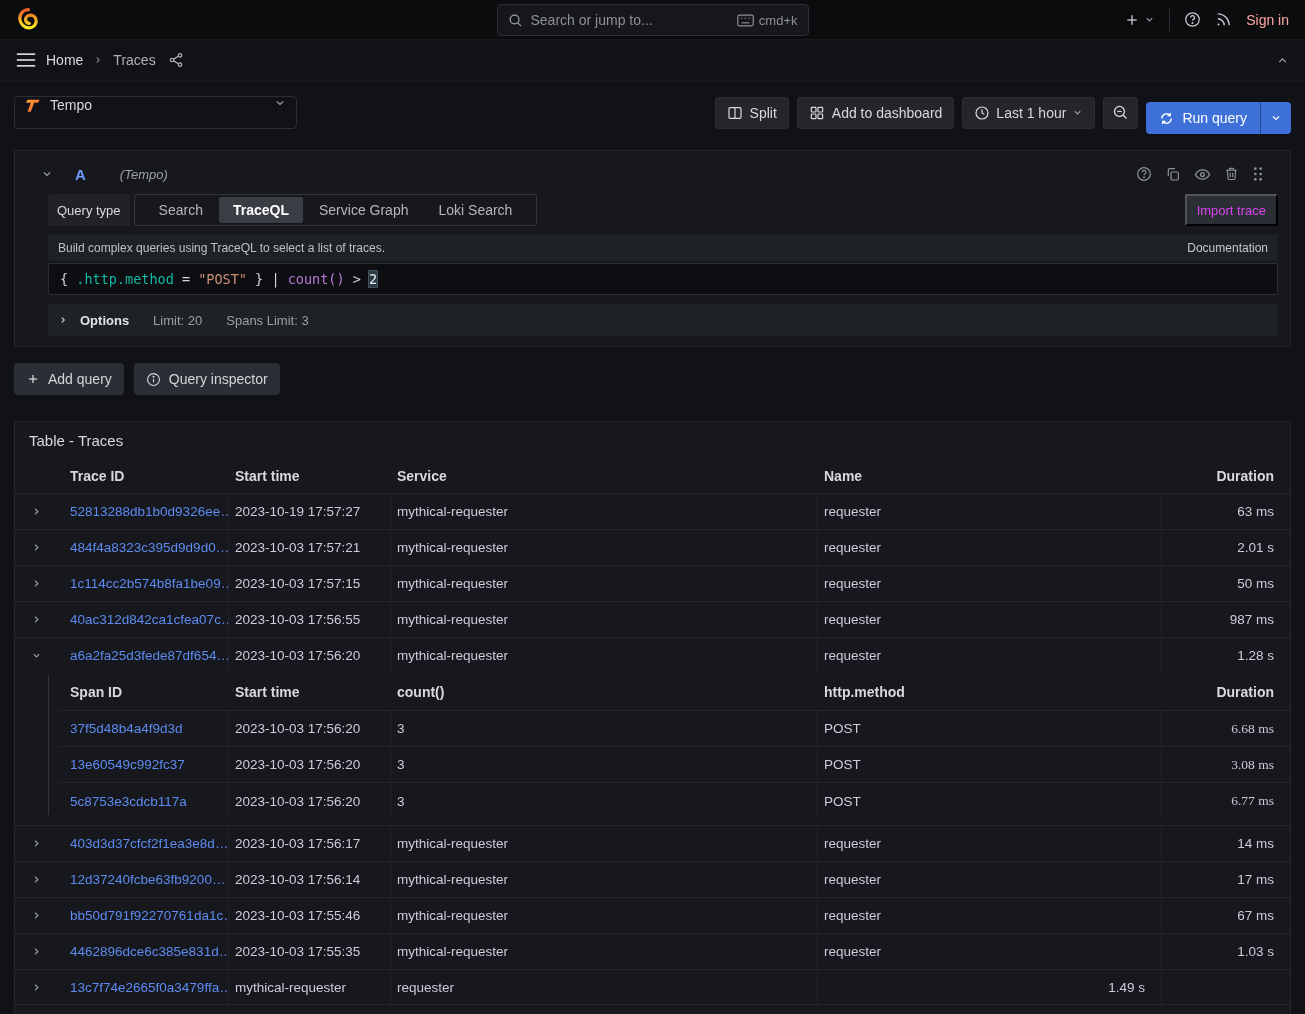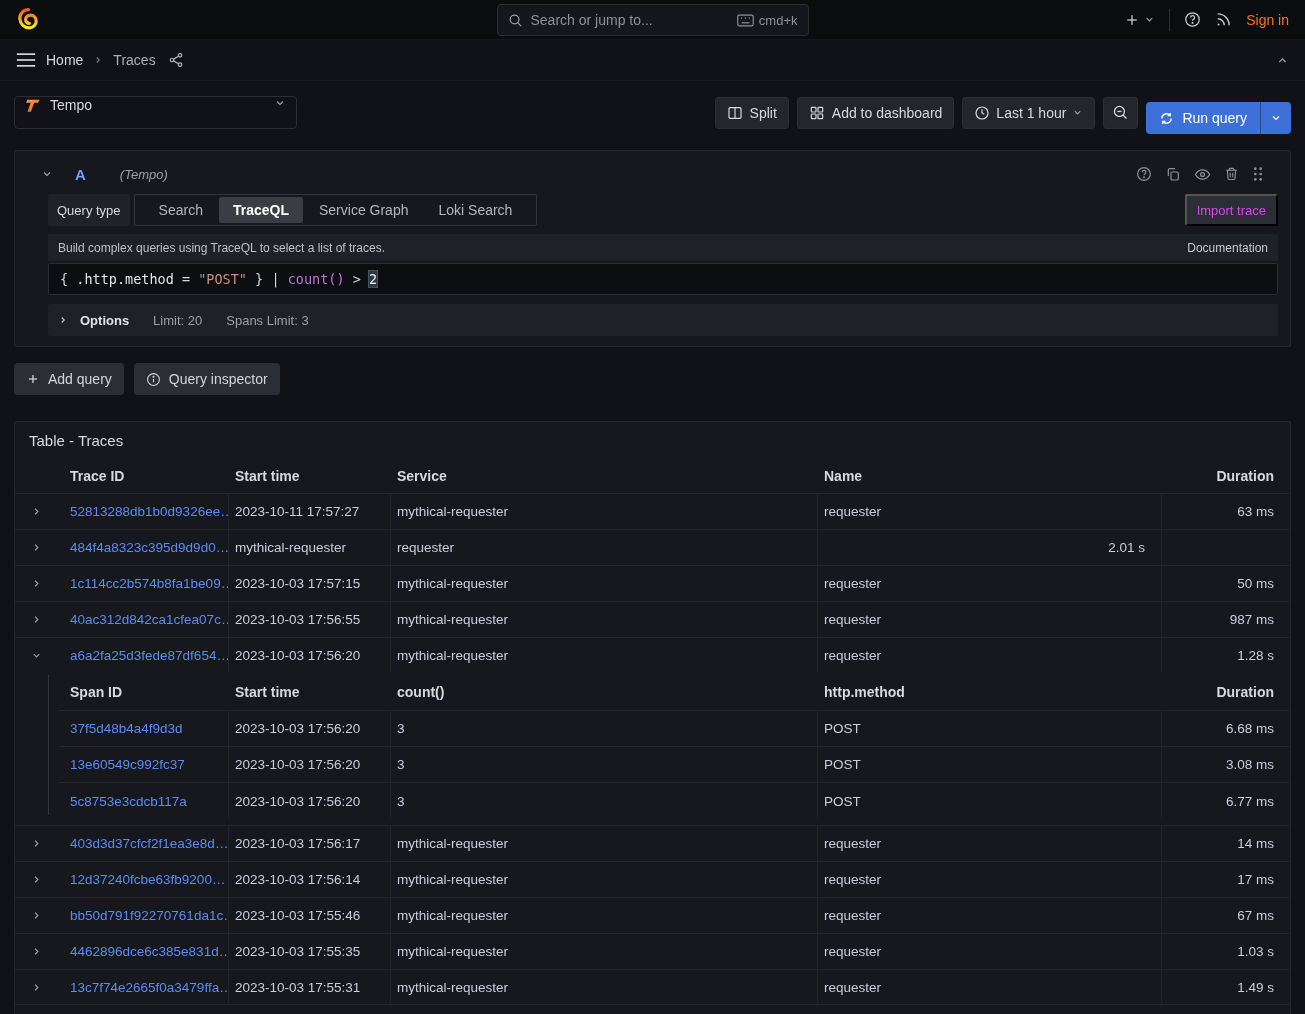--- a/index.html
+++ b/index.html
@@ -12,21 +12,21 @@
             padding:0 16px; border-bottom:1px solid rgba(255,255,255,0.05); }
   .logo { width:25px; height:25px; display:flex; align-items:center; cursor:pointer; }
   .searchbox { position:absolute; left:50%; top:4px; transform:translateX(-50%); width:312px; height:32px;
                background:#16171d; border:1px solid #2c2e33; border-radius:4px; display:flex; align-items:center;
                padding:0 10px; gap:8px; color:#8e9097; font-size:14px; cursor:text; }
   .searchbox .grow { flex:1; }
   .kbd-hint { display:flex; align-items:center; gap:5px; color:#8e9097; font-size:13px; }
   .nav-right { margin-left:auto; display:flex; align-items:center; gap:14px; }
   .iconbtn { display:flex; align-items:center; gap:4px; color:#9da0a8; cursor:pointer; background:none; border:none; }
   .vdivider { width:1px; height:22px; background:#2c2e33; }
-  .signin { color:#f97316; font-size:14px; cursor:pointer; }
+  .signin { color:#fca5a5; font-size:14px; cursor:pointer; }
 
   
   .crumbbar { height:41px; display:flex; align-items:center; padding:0 16px; gap:10px;
               border-bottom:1px solid rgba(255,255,255,0.03); }
   .crumb-home { color:#d8d9da; font-size:14px; font-weight:500; cursor:pointer; }
   .crumb-cur { color:#aeb0b6; font-size:14px; }
   .crumb-share { margin-left:2px; }
   .crumb-collapse { margin-left:auto; }
 
   
@@ -66,21 +66,21 @@
   .radio-item.active { background:#3a3d44; color:#fff; font-weight:600; }
   .import-btn { margin-left:auto; height:32px; background:#2b2e35; border-radius:2px; display:flex;
                 align-items:center; padding:0 10px; font-size:13px; color:#d946ef; cursor:pointer; }
   .info-row { margin-top:8px; height:27px; background:#1e2126; display:flex; align-items:center;
               padding:0 10px; font-size:12px; color:#c0c1c8; }
   .info-row .doc { margin-left:auto; cursor:pointer; color:#c8c9cf; }
   .code-editor { margin-top:2px; height:32px; background:#0d0e12; border:1px solid #2c2e36; border-radius:2px;
                  display:flex; align-items:center; padding:0 11px; font-family:"DejaVu Sans Mono", monospace;
                  font-size:13.5px; cursor:text; }
   .tok-plain  { color:#d5d6da; }
-  .tok-green  { color:#e5e5e5; }
+  .tok-green  { color:#14b8a6; }
   .tok-orange { color:#ce9178; }
   .tok-purple { color:#b877d9; }
   .tok-cursor { color:#e8f1f2; background:#2d3a43; outline:1px solid #3f5560; }
   .options-row { margin-top:9px; height:32px; background:#1e2126; display:flex; align-items:center;
                  gap:12px; padding:0 10px; border-radius:2px; }
   .options-row .opt-label { font-size:13px; font-weight:600; color:#e2e3e6; cursor:pointer; }
   .opt-sum { font-size:13px; color:#9d9fa6; margin-left:12px; }
 
   
   .actions-row { margin-top:16px; display:flex; gap:10px; }
@@ -111,21 +111,21 @@
   .shead, .srow { display:grid; grid-template-columns:170px 162px 427px 344px minmax(0,1fr);
                   align-items:center; margin-left:44px; }
   .shead { height:38px; font-weight:600; font-size:14px; color:#d8d9da; border-bottom:1px solid #23252a; }
   .srow { height:36px; font-size:13.5px; border-bottom:1px solid #23252a; }
   .srow:last-child { border-bottom:none; }
   .scell { padding-left:11px; white-space:nowrap; overflow:hidden; }
   .scell.c2, .scell.c3, .scell.c4 { padding-left:6px; }
   .scell.dur { text-align:right; padding-right:16px; padding-left:0; }
   .srow .scell.c1, .srow .scell.c2, .srow .scell.c3, .srow .scell.c4 { border-right:1px solid #212329;
      height:100%; display:flex; align-items:center; }
-  .srow .scell.dur { display:flex; align-items:center; justify-content:flex-end; }
+  .srow .scell.dur { display:flex; align-items:center; justify-content:flex-end;font-family:Liberation Serif, serif; }
 
   svg.icn { display:block; }
 </style>
 </head>
 <body>
 
 <div class="app">
 
   <header class="topnav">
     <div class="logo">
@@ -390,34 +390,35 @@
       <div>
           <div class="trow">
             <div class="expander">
               <svg class="icn" width="11" height="11" viewBox="0 0 24 24" fill="none" stroke="#9da0a8" stroke-width="2.4">
                 <polyline points="9 6 15 12 9 18"></polyline>
               </svg>
             </div>
             <div class="tcell id">
               <a class="tlink">52813288db1b0d9326ee…</a>
             </div>
-            <div class="tcell">2023-10-11 17:57:27</div>
+            <div class="tcell">2023-10-19 17:57:27</div>
             <div class="tcell">mythical-requester</div>
             <div class="tcell">requester</div>
             <div class="tcell dur">63 ms</div>
           </div>
           <div class="trow">
             <div class="expander">
               <svg class="icn" width="11" height="11" viewBox="0 0 24 24" fill="none" stroke="#9da0a8" stroke-width="2.4">
                 <polyline points="9 6 15 12 9 18"></polyline>
               </svg>
             </div>
             <div class="tcell id">
               <a class="tlink">484f4a8323c395d9d9d0…</a>
             </div>
+            <div class="tcell">2023-10-03 17:57:21</div>
             <div class="tcell">mythical-requester</div>
             <div class="tcell">requester</div>
             <div class="tcell dur">2.01 s</div>
           </div>
           <div class="trow">
             <div class="expander">
               <svg class="icn" width="11" height="11" viewBox="0 0 24 24" fill="none" stroke="#9da0a8" stroke-width="2.4">
                 <polyline points="9 6 15 12 9 18"></polyline>
               </svg>
             </div>
@@ -551,21 +552,20 @@
           </div>
           <div class="trow last">
             <div class="expander">
               <svg class="icn" width="11" height="11" viewBox="0 0 24 24" fill="none" stroke="#9da0a8" stroke-width="2.4">
                 <polyline points="9 6 15 12 9 18"></polyline>
               </svg>
             </div>
             <div class="tcell id">
               <a class="tlink">13c7f74e2665f0a3479ffa…</a>
             </div>
-            <div class="tcell">2023-10-03 17:55:31</div>
             <div class="tcell">mythical-requester</div>
             <div class="tcell">requester</div>
             <div class="tcell dur">1.49 s</div>
           </div>
         </div>
     </section>
 
   </main>
 </div>
 

